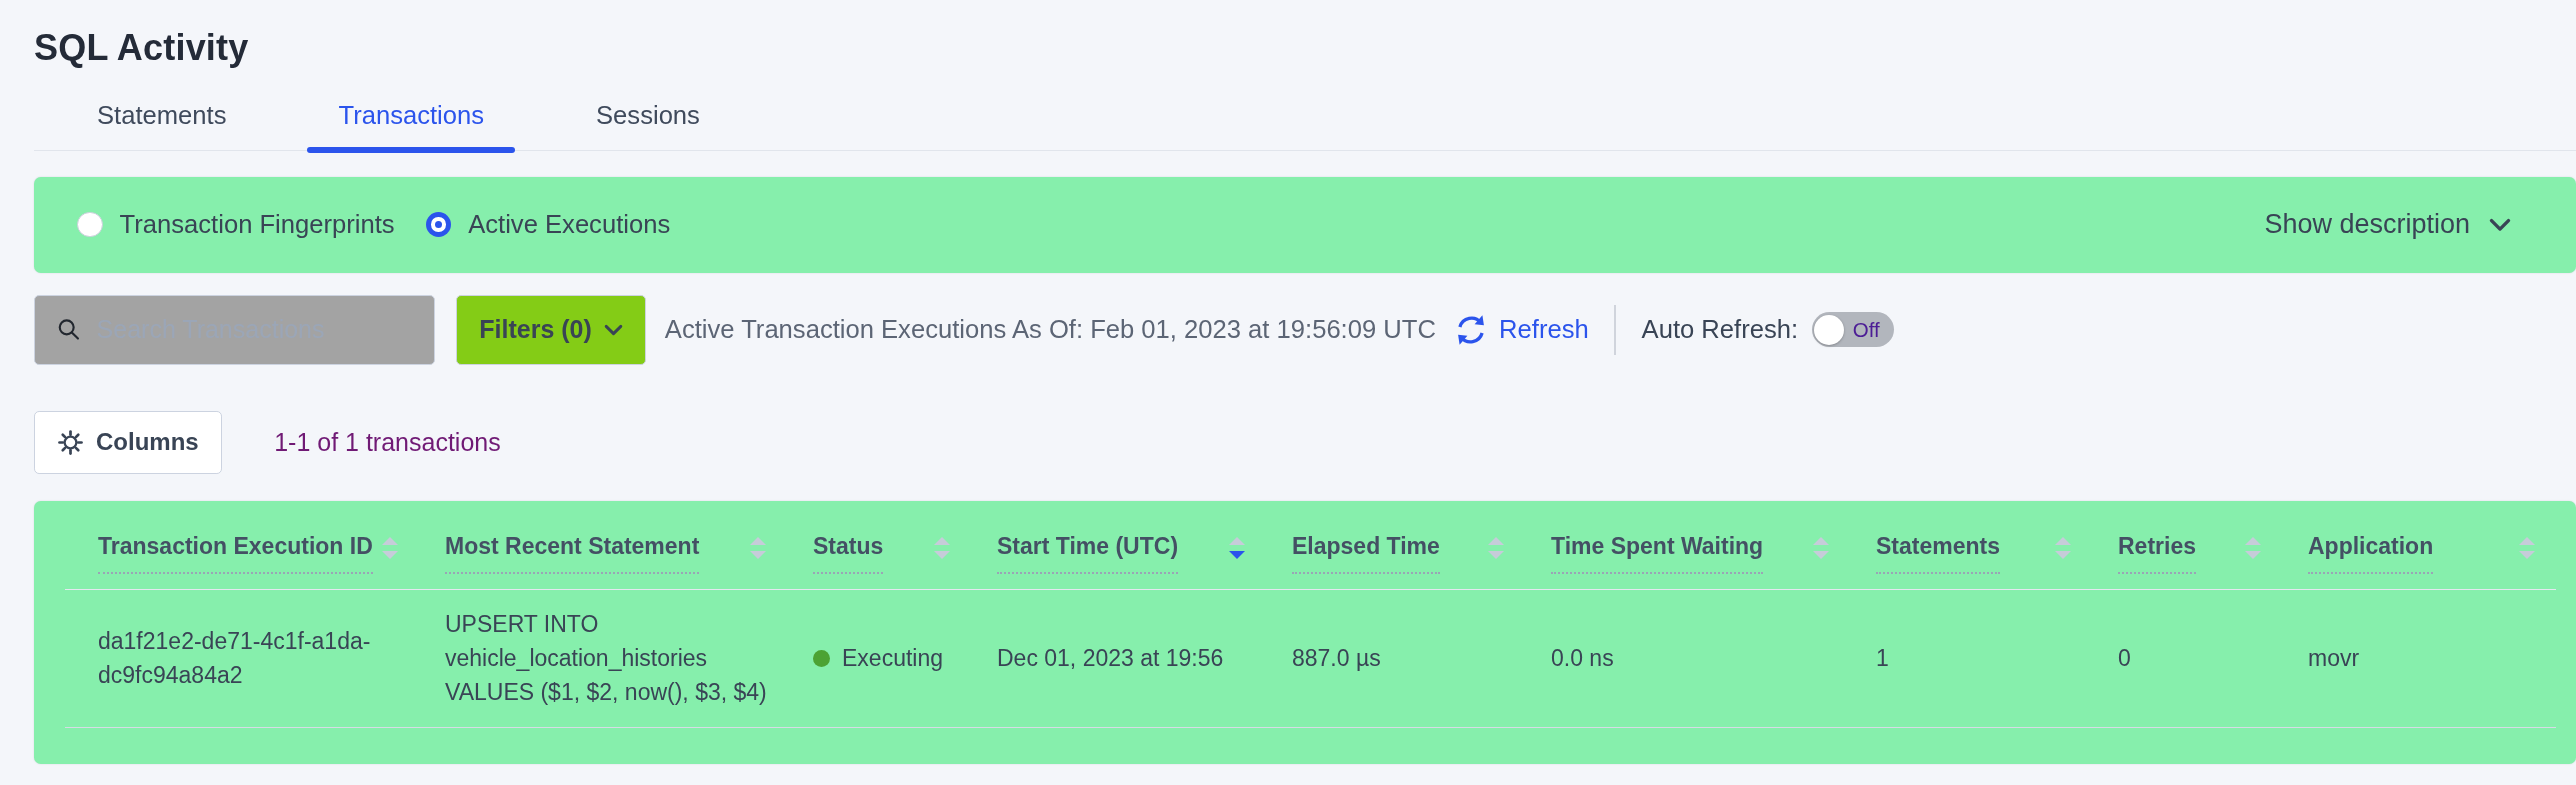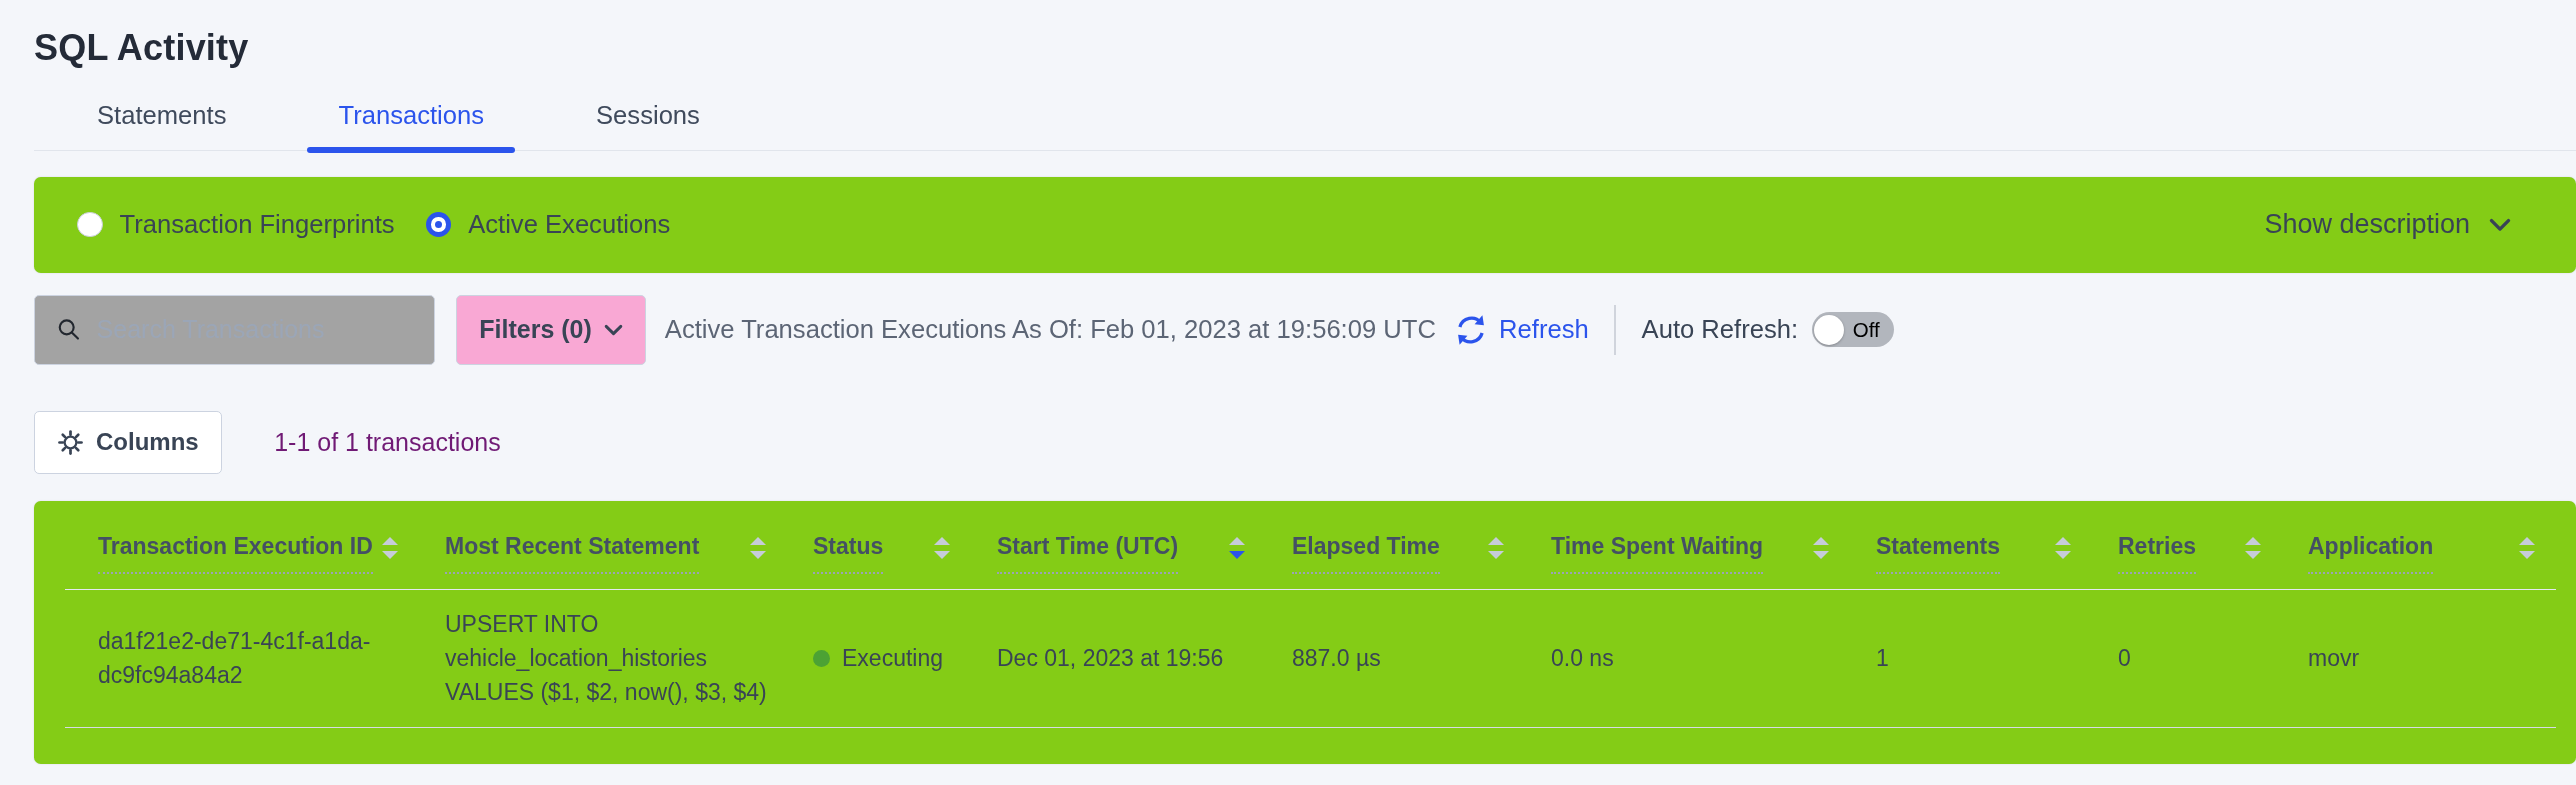--- a/index.html
+++ b/index.html
@@ -10,49 +10,49 @@
   
   .page-title { font-size:36px; font-weight:700; color:#242b38; padding-top:20.5px; line-height:53px; letter-spacing:0.2px; }
 
   
   .tabbar { display:flex; margin-top:27px; border-bottom:1.7px solid #e1e5ec; padding-left:32px; width:2542px; }
   .tab { position:relative; font-size:25.6px; color:#3f4a5c; padding:0 31px 20.5px 31px; margin-right:50px; cursor:pointer; }
   .tab.active { color:#2b54ec; font-weight:500; }
   .tab.active::after { content:""; position:absolute; left:0; right:0; bottom:-3.4px; height:6.8px; border-radius:4.3px; background:#2b54ec; }
 
   
-  .card { background:#84cc16; border-radius:6.8px; box-shadow:0 0 1.7px rgba(60,70,90,.18); }
+  .card { background:#86efac; border-radius:6.8px; box-shadow:0 0 1.7px rgba(60,70,90,.18); }
 
   
   .options-card { margin-top:25.6px; width:2542px; height:96px; display:flex; align-items:center; justify-content:space-between; padding:0 65px 0 43px; }
   .radio-group { display:flex; align-items:center; }
   .radio-option { display:flex; align-items:center; margin-right:31px; cursor:pointer; }
   .radio-circle { width:25.6px; height:25.6px; border-radius:50%; background:#fff; border:1.7px solid #c9cfda; margin-right:17px; flex:none; }
   .radio-circle.selected { border:none; background:#2b54ec; display:flex; align-items:center; justify-content:center; }
   .radio-inner-white { width:14.5px; height:14.5px; border-radius:50%; background:#fff; display:flex; align-items:center; justify-content:center; }
   .radio-inner-dot { width:7.7px; height:7.7px; border-radius:50%; background:#2b54ec; }
   .radio-label { font-size:25.6px; color:#394455; }
   .show-desc { display:flex; align-items:center; color:#394455; font-size:27px; cursor:pointer; }
   .show-desc svg { margin-left:19px; }
 
   
   .filter-row { display:flex; align-items:center; margin-top:22px; height:70px; }
   .search-box { width:401px; height:70px; background:#a3a3a3; border:1.7px solid #ccd3e0; border-radius:5.1px; display:flex; align-items:center; padding:0 17px 0 20.5px; }
   .search-box input { border:none; outline:none; font-size:25px; color:#394455; width:100%; margin-left:15.4px; font-family:inherit; background:transparent; }
   .search-box input::placeholder { color:#9ba6b7; }
-  .filters-btn { margin-left:21.3px; height:70px; min-width:172px; background:#f9a8d4; border:1.7px solid #ccd3e0; border-radius:5.1px; display:flex; align-items:center; justify-content:center; font-size:25px; font-weight:700; color:#394455; cursor:pointer; padding:0 22px; font-family:inherit; }
+  .filters-btn { margin-left:21.3px; height:70px; min-width:172px; background:#84cc16; border:1.7px solid #ccd3e0; border-radius:5.1px; display:flex; align-items:center; justify-content:center; font-size:25px; font-weight:700; color:#394455; cursor:pointer; padding:0 22px; font-family:inherit; }
   .filters-btn svg { margin-left:12px; }
   .asof-text { margin-left:19px; font-size:25.6px; color:#5c6575; white-space:nowrap; }
   .refresh-btn { display:flex; align-items:center; margin-left:17px; color:#2b54ec; font-size:25.6px; cursor:pointer; white-space:nowrap; }
   .refresh-btn svg { margin-right:10.2px; }
   .v-divider { width:1.7px; height:50px; background:#d0d4dc; margin:0 25.6px; }
   .auto-label { font-size:25.6px; color:#394455; white-space:nowrap; }
   .toggle { margin-left:13.7px; width:82px; height:35px; border-radius:18px; background:#b2b6bd; position:relative; display:flex; align-items:center; cursor:pointer; flex:none; }
   .toggle-knob { position:absolute; left:2.6px; top:2.6px; width:30px; height:30px; border-radius:50%; background:#fff; box-shadow:0 0.9px 2.6px rgba(0,0,0,.25); }
-  .toggle-state { position:absolute; left:41px; color:#000000; font-size:20.5px; }
+  .toggle-state { position:absolute; left:41px; color:#4c1d95; font-size:20.5px; }
 
   
   .columns-row { display:flex; align-items:center; margin-top:46px;gap:32px; }
   .columns-btn { height:63px; background:#fff; border:1.7px solid #ccd3e0; border-radius:5.1px; display:flex; align-items:center; font-size:24px; font-weight:700; color:#394455; padding:0 22px; cursor:pointer; font-family:inherit; }
   .columns-btn svg { margin-right:12px; }
   .results-count { margin-left:20.5px; font-size:25px; color:#701a75; }
 
   
   .table-card { margin-top:27px; width:2542px; min-height:263px; padding:0 20.5px 34px 31px; }
   table { width:100%; border-collapse:collapse; table-layout:fixed; }

